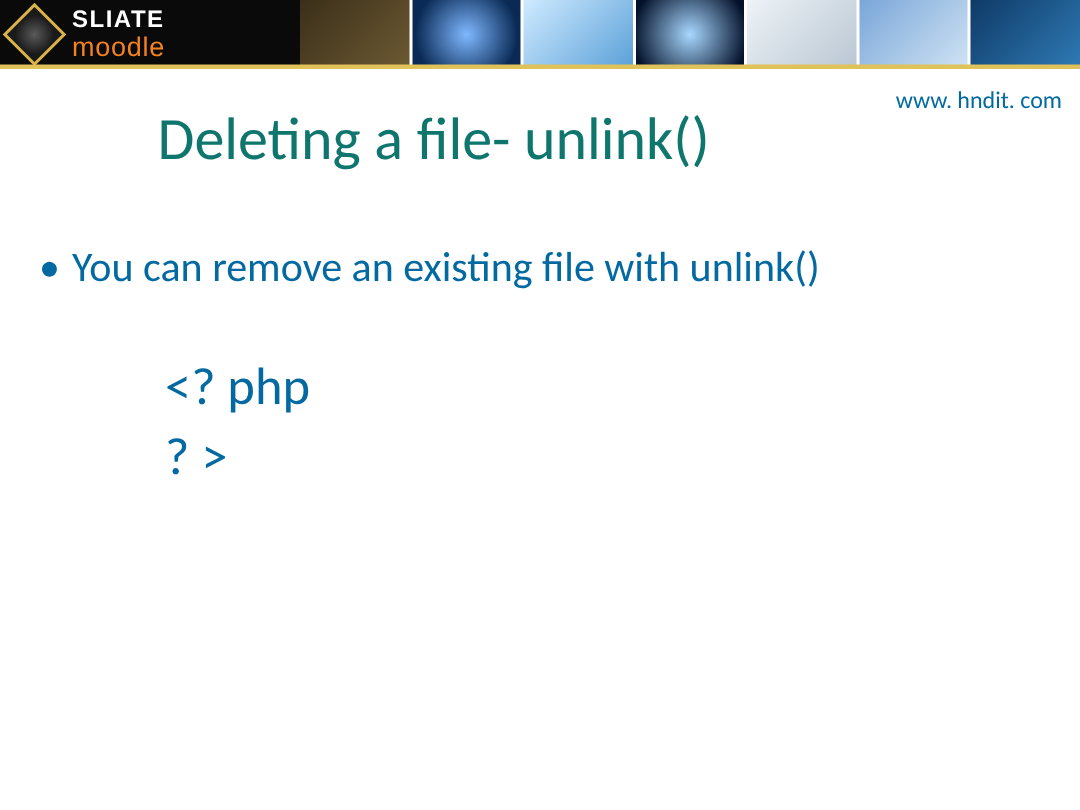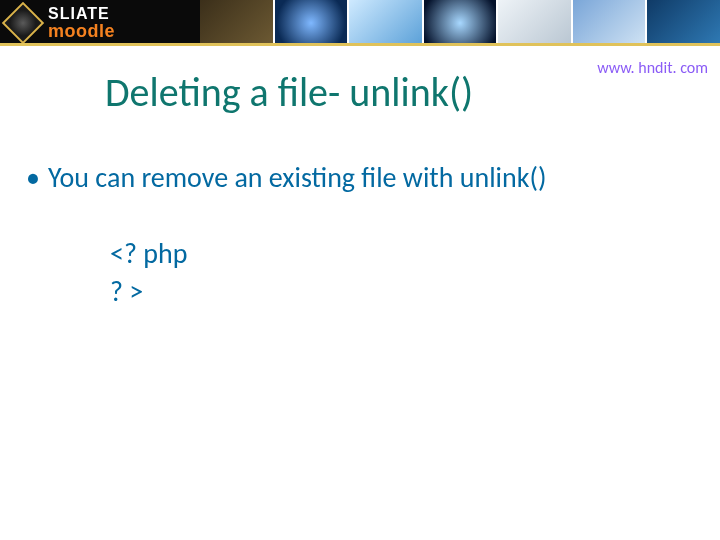--- a/index.html
+++ b/index.html
@@ -57,21 +57,21 @@
   }
   .logo-top {
     font-family: Arial, sans-serif;
     font-weight: bold;
     font-size: 16px;
     color: #ffffff;
     letter-spacing: 1px;
   }
   .logo-bot {
     font-family: Arial, sans-serif;
-    font-weight: bold;
+    font-weight: normal;
     font-size: 18px;
     color: #f58220;
     letter-spacing: 0.5px;
   }
   .banner-images {
     flex: 1 1 auto;
     height: 46px;
     display: flex;
     gap: 2px;
   }
@@ -93,21 +93,21 @@
     width: 720px;
     height: 3px;
     background: #e0c25a;
   }
 
   .url {
     position: absolute;
     top: 58px;
     right: 12px;
     font-size: 16px;
-    color: #8b5cf6;
+    color: #0369a1;
   }
 
   .title {
     position: absolute;
     top: 68px;
     left: 105px;
     font-size: 40px;
     color: #0f766e;
     font-weight: 400;
   }
@@ -130,21 +130,21 @@
     position: absolute;
     left: 6px;
     top: 0;
     font-size: 28px;
   }
   .code-block {
     padding-left: 90px;
     line-height: 1.35;
   }
   .code-line {
-    font-size: 28px;
+    font-size: 35px;
   }
 </style>
 </head>
 <body>
 
 <div class="slide">
 
   <div class="banner">
     <div class="banner-strip">
       <div class="banner-left">

